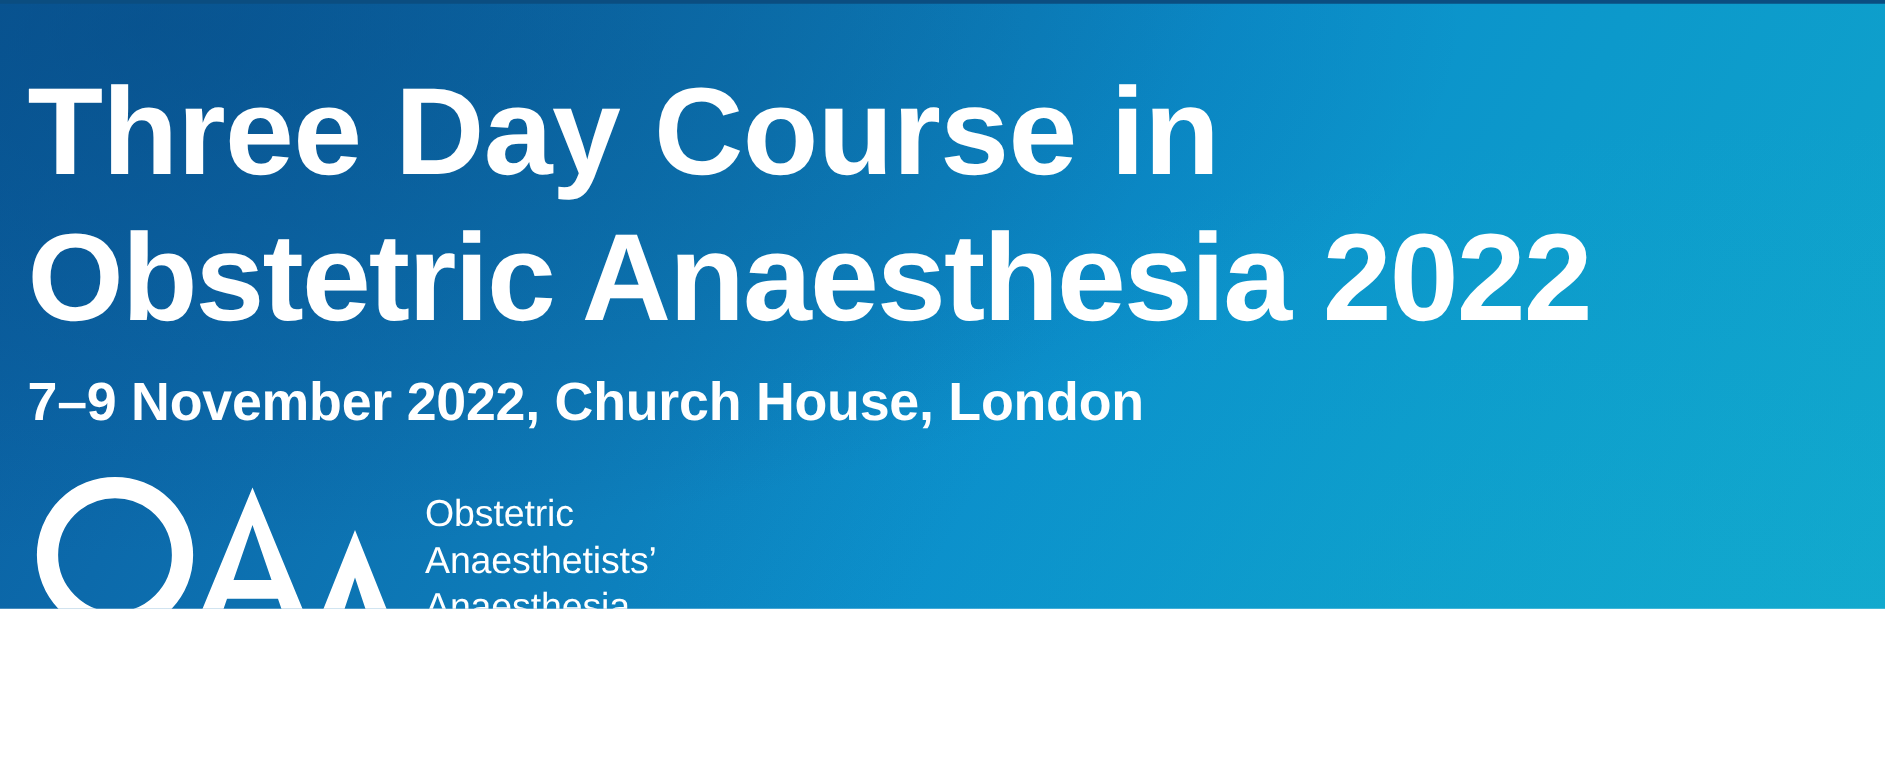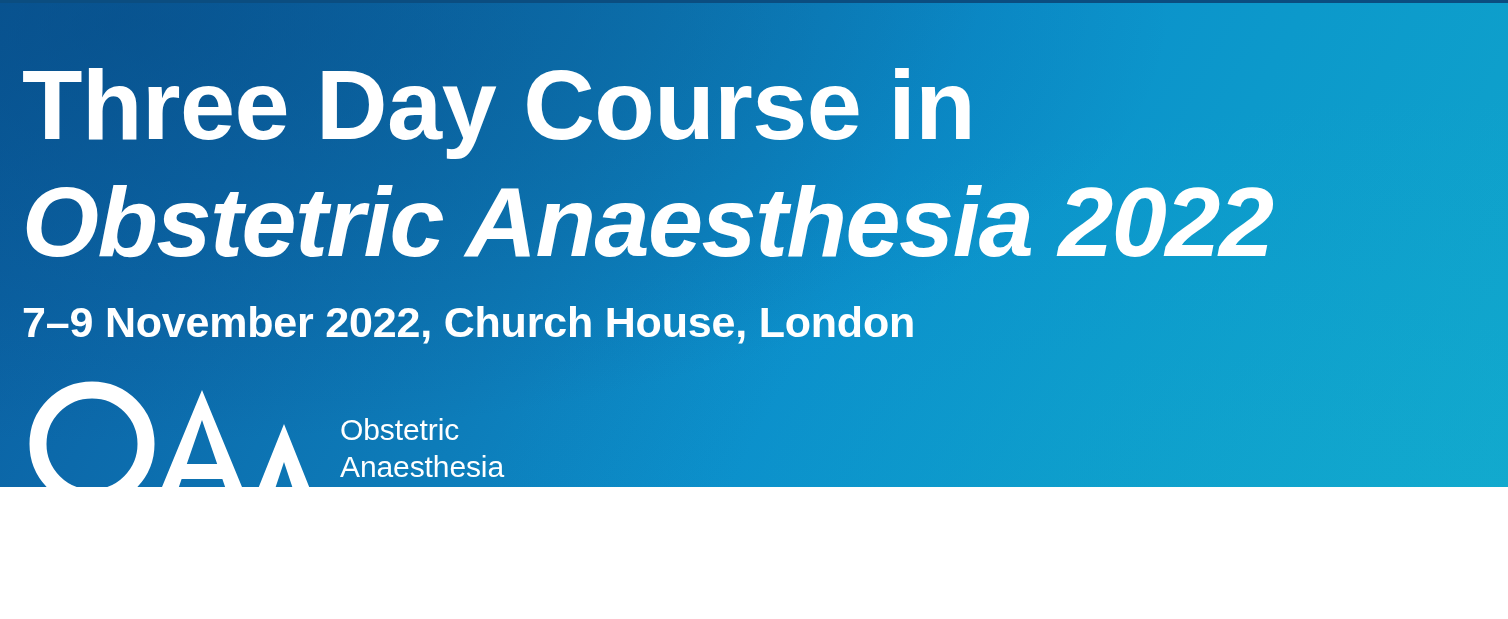--- a/index.html
+++ b/index.html
@@ -69,21 +69,21 @@
   .headline {
     color:#ffffff;
     font-family:"Liberation Sans", sans-serif;
     font-weight:bold;
     font-size:99px;
     line-height:117px;
     letter-spacing:-0.5px;
     white-space:nowrap;
   }
   #headline-l1 { padding-top:46px; }
-  #headline-l2 { letter-spacing:-1.5px;font-style:italic; }
+  #headline-l2 { letter-spacing:-1.5px; }
 
   
   #subtitle {
     color:#ffffff;
     font-family:Liberation Sans, sans-serif;
     font-weight:bold;
     font-size:43px;
     line-height:52px;
     letter-spacing:-0.2px;
     white-space:nowrap;
@@ -139,20 +139,21 @@
         <circle cx="66" cy="72" r="54" fill="none" stroke="#ffffff" stroke-width="17"></circle>
 
         <path d="M129 132 L176 18 L223 132 L205 132 L176 48 L147 132 Z" fill="#ffffff"></path>
         <rect x="155" y="92" width="42" height="15" fill="#ffffff"></rect>
 
         <path d="M226 132 L258 52 L290 132 L272 132 L258 90 L244 132 Z" fill="#ffffff"></path>
       </svg>
 
       <div id="logo-wordmark">
         <div>Obstetric</div>
+        <div>Anaesthetists’</div>
         <div>Anaesthesia</div>
       </div>
 
     </div>
 
   </div>
 </div>
 
 <div id="bottom-rule"></div>
 

